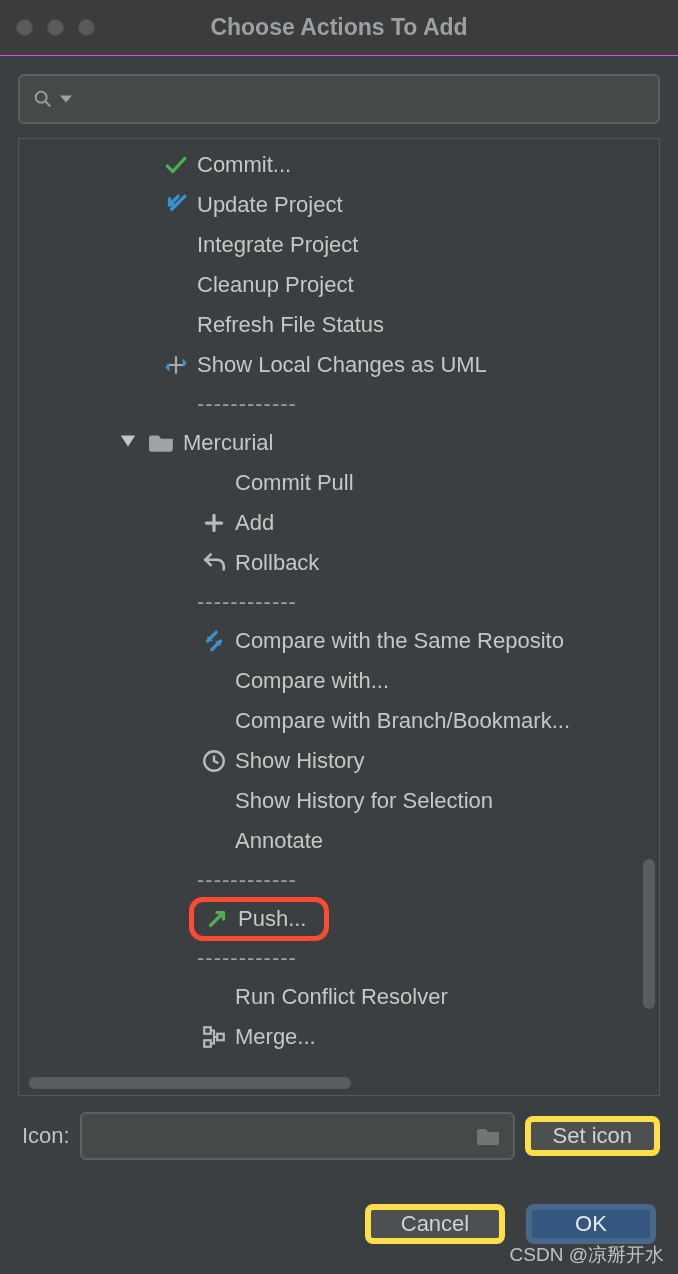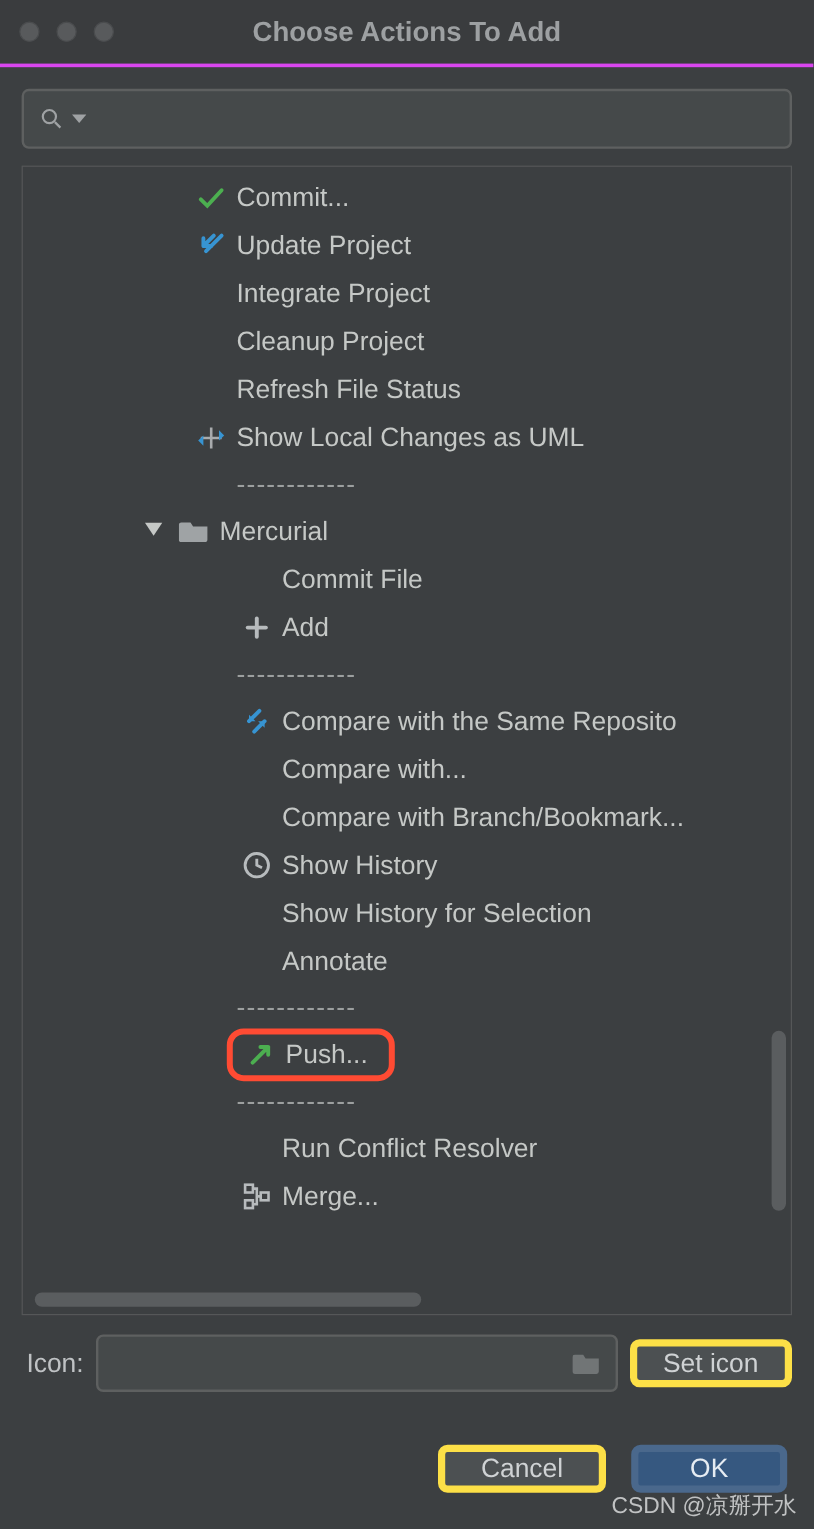--- a/index.html
+++ b/index.html
@@ -11,21 +11,21 @@
     font-size: 22px;
     overflow: hidden;
     position: relative;
   }
   .titlebar {
     height: 56px;
     background: #3a3c3e;
     display: flex;
     align-items: center;
     position: relative;
-    border-bottom: 3px solid #d946ef;
+    border-bottom: 1px solid #d946ef;
   }
   .traffic {
     display: flex; gap: 14px; margin-left: 16px;
   }
   .traffic-dot {
     width: 17px; height: 17px; border-radius: 50%;
     background: #585a5c; border: 1px solid #4a4c4e;
   }
   .title {
     position: absolute; left: 0; right: 0;
@@ -198,30 +198,39 @@
             </svg></span>
           <span class="icon-slot">
             <svg width="26" height="26" viewBox="0 0 24 24" fill="#9fa3a5">
               <path d="M2 5h7l2 3h11v10a2 2 0 0 1-2 2H2a2 2 0 0 1-2-2V7a2 2 0 0 1 2-2z"></path>
             </svg>
           </span>
           <span class="label">Mercurial</span>
         </div>
         <div class="row indent2">
           <span class="icon-slot"></span>
-          <span class="label">Commit File</span>
+          <span class="label">Commit Pull</span>
         </div>
         <div class="row indent2">
           <span class="icon-slot">
             <svg width="26" height="26" viewBox="0 0 24 24" stroke="#b7bbbd" stroke-width="3" stroke-linecap="round">
               <line x1="12" y1="5" x2="12" y2="19"></line>
               <line x1="5" y1="12" x2="19" y2="12"></line>
             </svg>
           </span>
           <span class="label">Add</span>
+        </div>
+        <div class="row indent2">
+          <span class="icon-slot">
+            <svg width="26" height="26" viewBox="0 0 24 24" fill="none" stroke="#b7bbbd" stroke-width="2.5" stroke-linecap="round">
+              <path d="M9 4 L4 9 L9 14"></path>
+              <path d="M4 9 H15 a6 6 0 0 1 6 6 v3"></path>
+            </svg>
+          </span>
+          <span class="label">Rollback</span>
         </div>
         <div class="sep">------------</div>
         <div class="row indent2">
           <span class="icon-slot">
             <svg width="26" height="26" viewBox="0 0 24 24">
               <path d="M14 4 L6 12" stroke="#3794d2" stroke-width="3" stroke-linecap="round"></path>
               <path d="M10 20 L18 12" stroke="#3794d2" stroke-width="3" stroke-linecap="round"></path>
               <polygon points="6,12 6,7 11,12" fill="#3794d2"></polygon>
               <polygon points="18,12 18,17 13,12" fill="#3794d2"></polygon>
             </svg>

